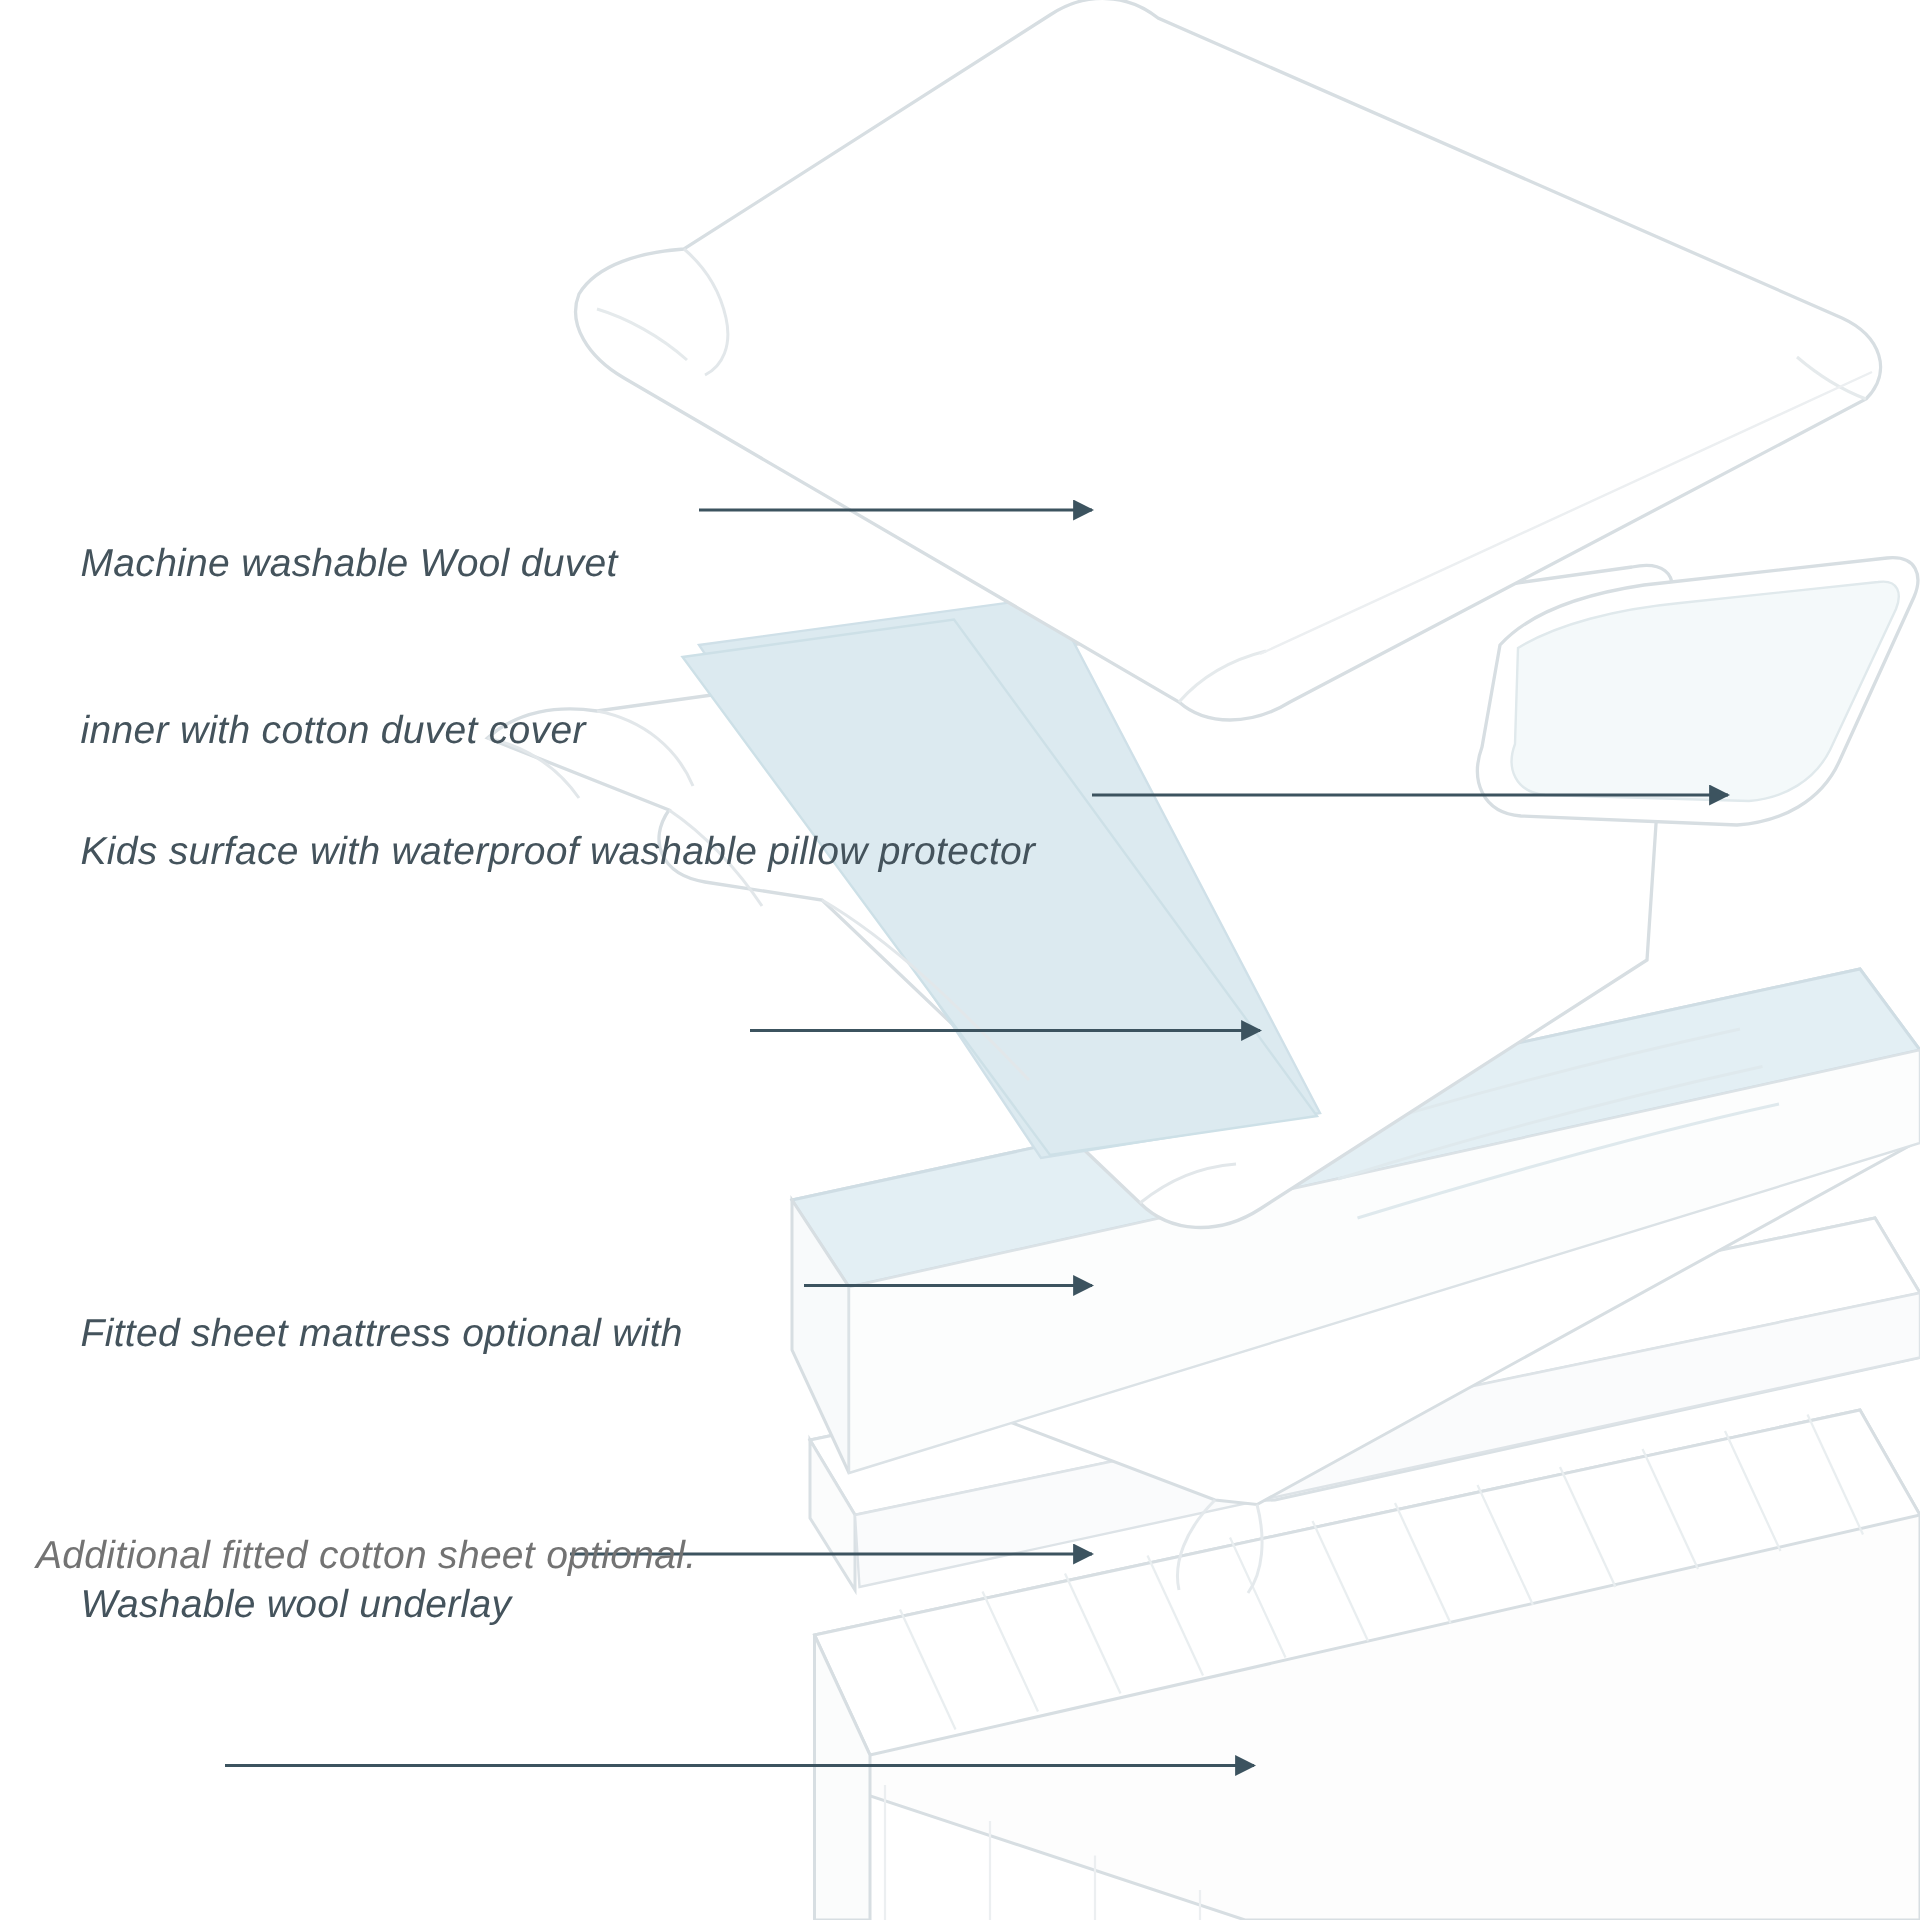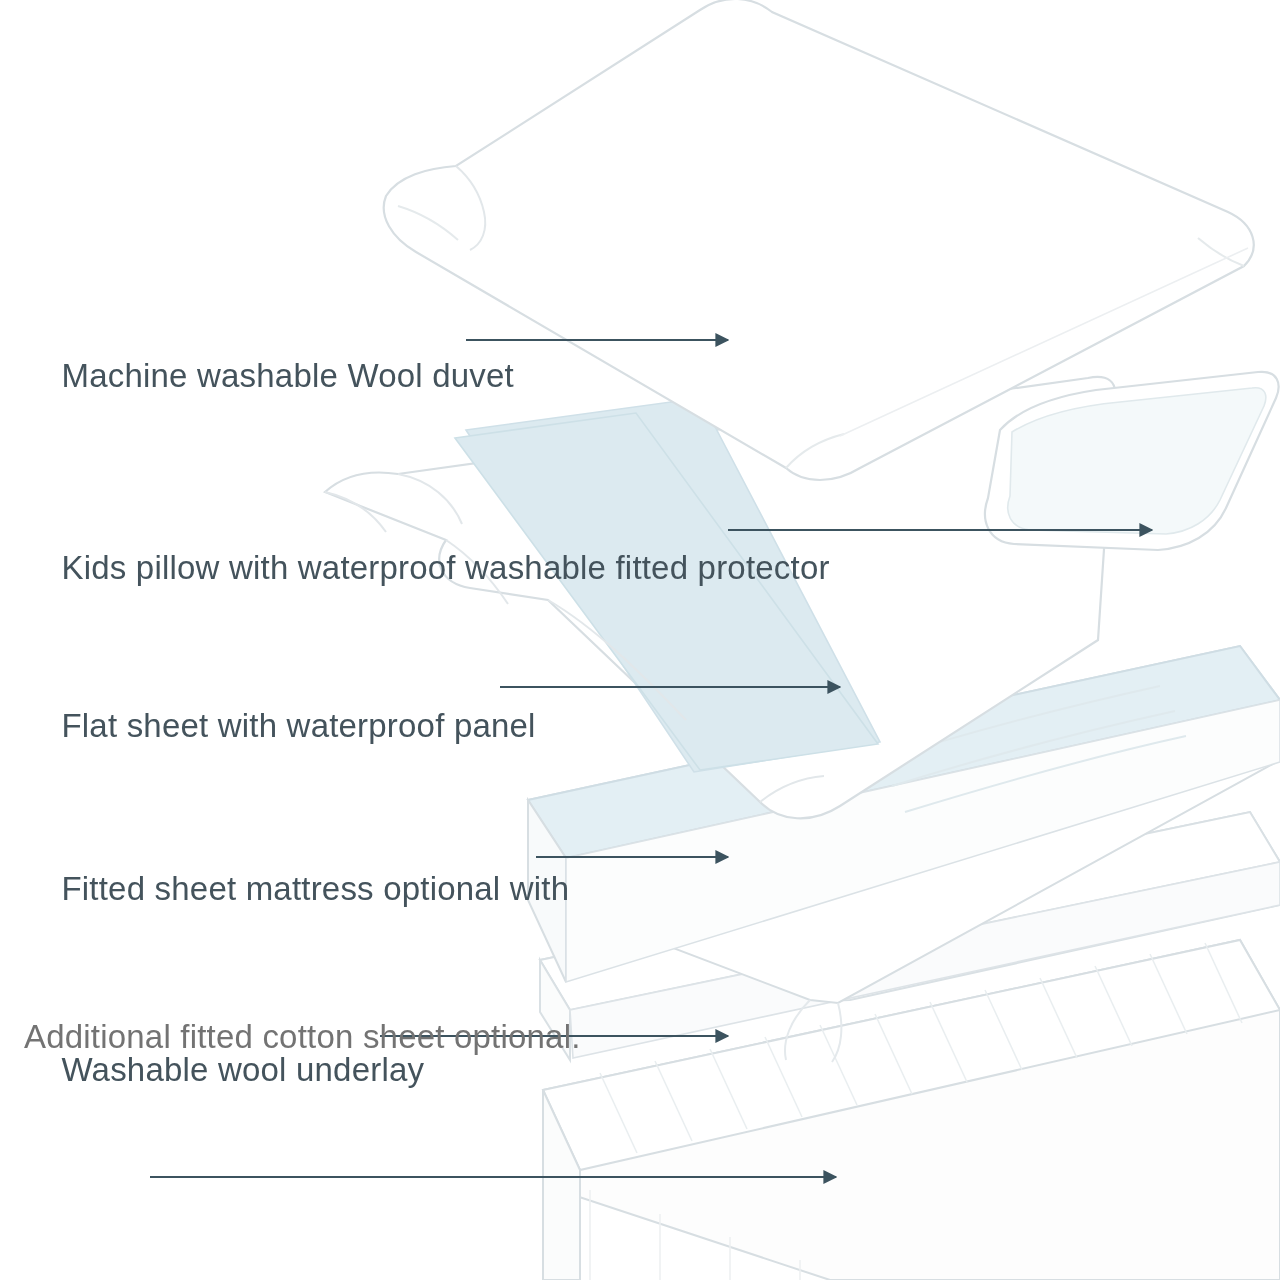--- a/index.html
+++ b/index.html
@@ -22,25 +22,26 @@
   #art {
     position: absolute;
     left: 0;
     top: 0;
     width: 1280px;
     height: 1280px;
   }
   .label {
     position: absolute;
     color: #44535c;
-    font-size: 33px;
+    font-size: 26px;
     line-height: 37px;
     letter-spacing: 0.2px;
     white-space: pre;
     font-family: "Liberation Sans", sans-serif;
+    font-style: italic;
   }
   .label .sub {
     display: block;
     color: #737373;
   }
   .lbl-duvet   { left: 24px; top: 320px; }
   .lbl-pillow  { left: 24px; top: 512px; }
   .lbl-flat    { left: 24px; top: 670px; }
   .lbl-fitted  { left: 24px; top: 833px; }
   .lbl-wool    { left: 24px; top: 1014px; text-align: right; }
@@ -158,29 +159,27 @@
       <line x1="500" y1="687" x2="840" y2="687" marker-end="url(#arrow)"></line>
       <line x1="536" y1="857" x2="728" y2="857" marker-end="url(#arrow)"></line>
       <line x1="380" y1="1036" x2="728" y2="1036" marker-end="url(#arrow)"></line>
       <line x1="150" y1="1177" x2="836" y2="1177" marker-end="url(#arrow)"></line>
     </g>
   </svg>
 
   <div class="label lbl-duvet">
     <span>Machine washable Wool duvet</span>
     <br>
+    <span>inner with cotton duvet cover</span>
   </div>
 
   <div class="label lbl-pillow">
-    <span>Kids pillow with waterproof washable fitted protector</span>
+    <span>Kids surface with waterproof washable pillow protector</span>
   </div>
 
-  <div class="label lbl-flat">
-    <span>Flat sheet with waterproof panel</span>
-  </div>
 
   <div class="label lbl-fitted">
     <span>Fitted sheet mattress optional with</span>
     <br>
     <span class="sub">Additional fitted cotton sheet optional.</span>
   </div>
 
   <div class="label lbl-wool">
     <span>Washable wool underlay</span>
   </div>

